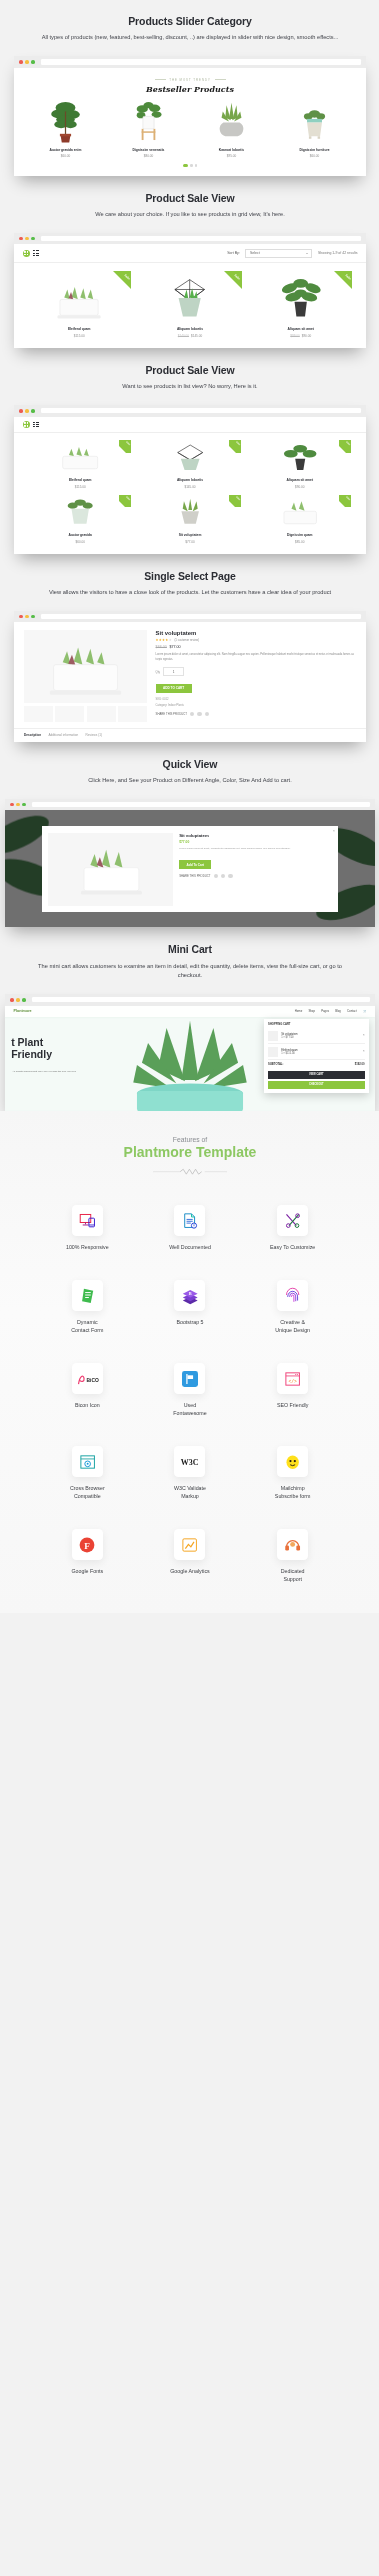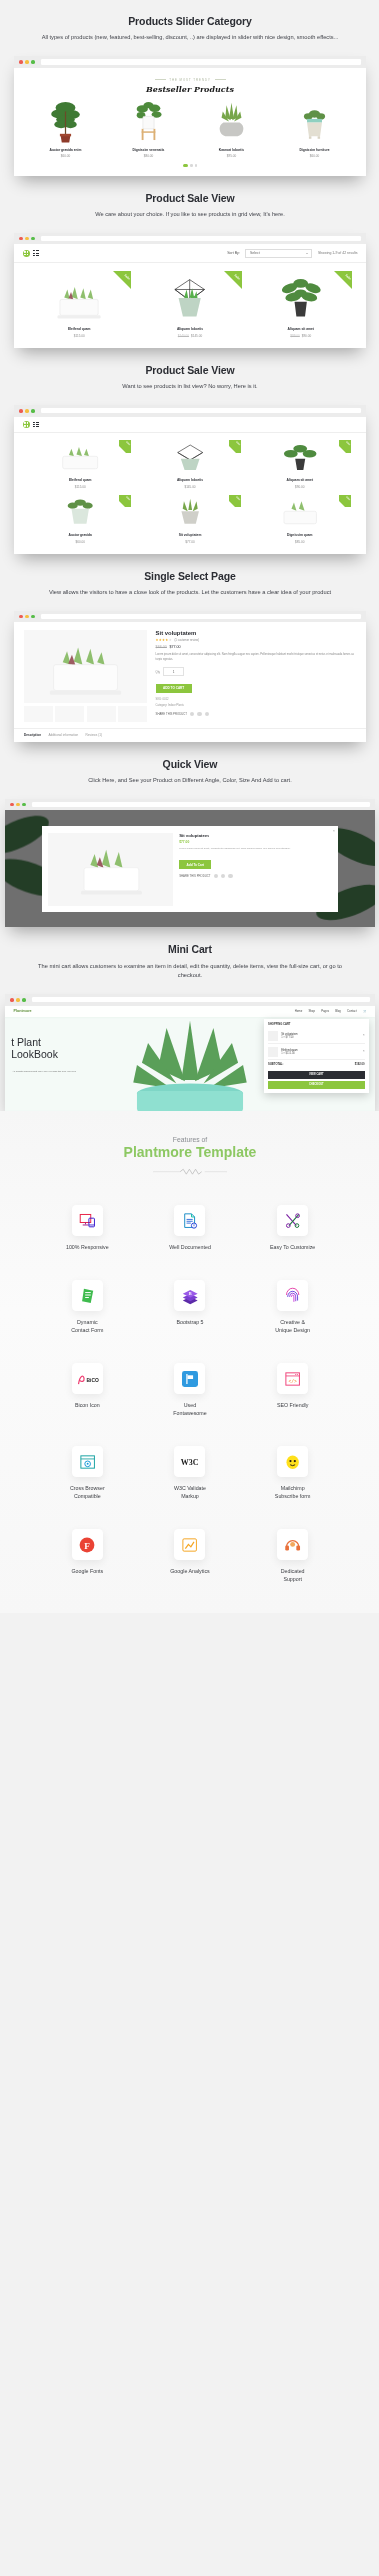--- a/index.html
+++ b/index.html
@@ -163,21 +163,21 @@
   
   .mc-screen { position: relative; height: 105px; overflow: hidden; background: #eef7f2; }
   .mc-nav {
     display: flex; align-items: center; gap: 6.2px; padding: 3.7px 8.6px;
     font-size: 2.8px; color: #4b4b4b; background: rgba(255,255,255,.92);
     position: relative; z-index: 4;
   }
   .mc-nav .logo { font-size: 3.7px; font-weight: bold; color: #5f8f3a; margin-right: auto; }
   .mc-hero-title {
     position: absolute; left: 6.2px; top: 30px; z-index: 3;
-    font-size: 10.5px; font-weight: normal; color: #2b2d33; line-height: 12.3px;
+    font-size: 10.5px; font-weight: bold; color: #2b2d33; line-height: 12.3px;
   }
   .mc-hero-sub { position: absolute; left: 7.4px; top: 64px; z-index: 3; font-size: 2.5px; color: #6d6d6d; }
   .mc-panel {
     position: absolute; right: 6.2px; top: 13.6px; width: 105px; background: #fff;
     box-shadow: 0 2.5px 8.6px rgba(0,0,0,.18); padding: 4.3px; z-index: 6;
   }
   .mc-row { display: flex; gap: 3.1px; align-items: center; font-size: 2.6px; color: #666;
     padding: 2.5px 0; border-bottom: 0.6px solid #f0f0f0; }
   .mc-thumb { width: 10px; height: 10px; background: #f1f1f1; flex: none; }
   .mc-sub { display: flex; justify-content: space-between; font-size: 2.7px;
@@ -722,21 +722,21 @@
           <path d="M232 40 l46 66 -56-34z"></path>
             <path d="M368 40 l-46 66 56-34z"></path>
           <path d="M214 76 l56 38 -62-10z"></path>
             <path d="M386 76 l-56 38 62-10z"></path>
         </g>
         <ellipse cx="300" cy="122" rx="86" ry="16" fill="#7ed6c6"></ellipse>
         <rect x="214" y="118" width="172" height="34" rx="6" fill="#8fe0d0"></rect>
       </svg>
       <div class="mc-hero-title">
         <div>t Plant</div>
-        <div>LookBook</div>
+        <div>Friendly</div>
       </div>
       <div class="mc-hero-sub">All Plants and Replant Will Help you find the one you love</div>
 
       <div class="mc-panel">
         <div style="font-size:2.7px;font-weight:bold;color:#333;margin-bottom:1.9px">SHOPPING CART</div>
         <div class="mc-row">
           <span class="mc-thumb"></span>
           <span style="flex:1">
             <span style="display:block;color:#333">Sit voluptatem</span>
             <span style="display:block">1 × $77.00</span>

